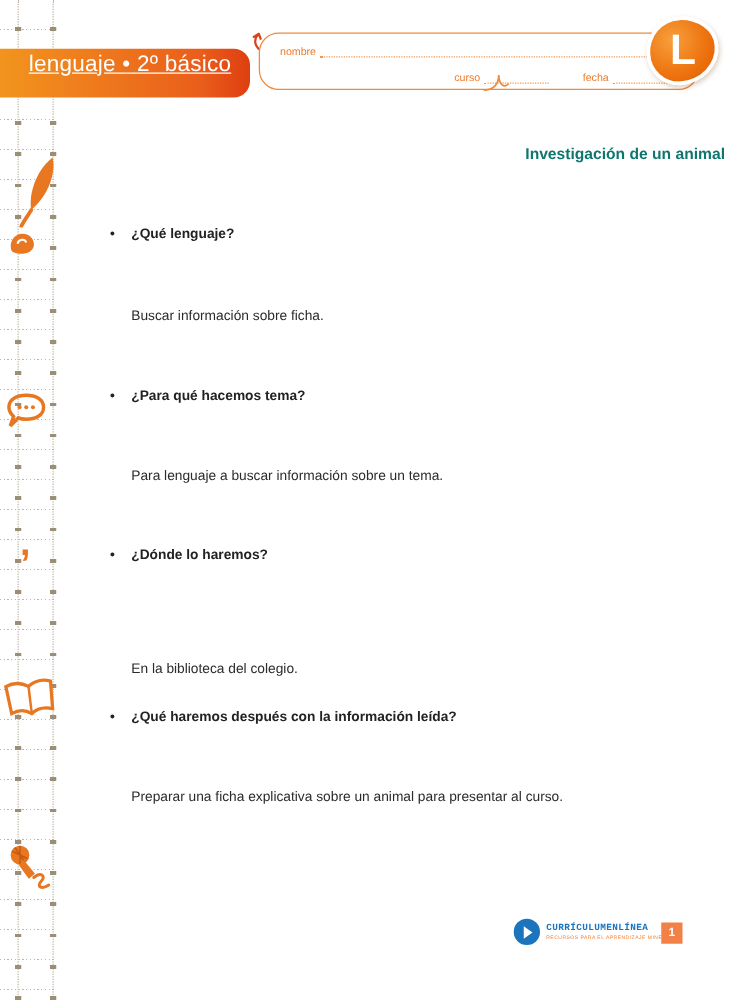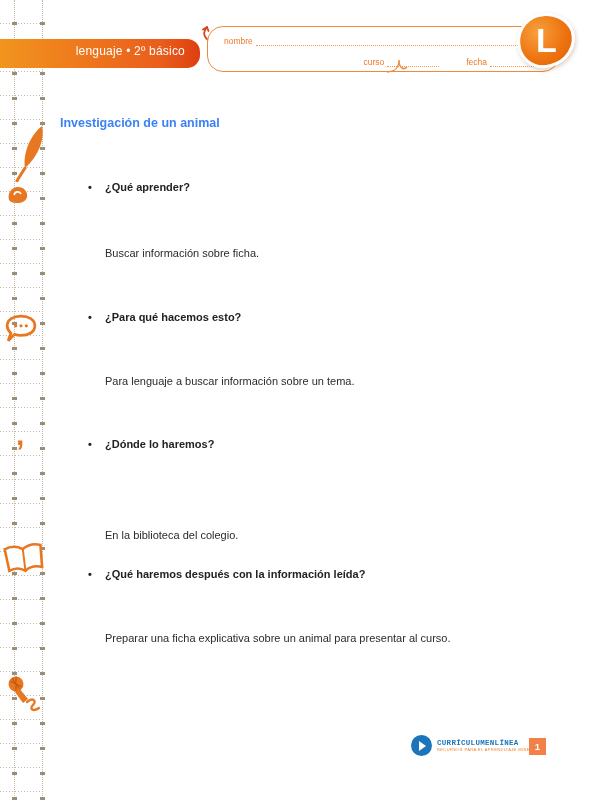--- a/index.html
+++ b/index.html
@@ -22,25 +22,26 @@
     position:absolute; top:0; width:5px; height:100%;
     background:repeating-linear-gradient(to bottom, transparent 0 22px, #9a8e78 22px 25px);
   }
   .grid-tick.t1 { left:12px; } .grid-tick.t2 { left:40px; }
 
   .margin-icon { position:absolute; }
   .comma-glyph { font-size:30px; font-weight:bold; color:#E87722; line-height:1; }
 
   
   .subject-bar {
-    position:absolute; left:0; top:39px; width:200px; height:29px;
+    position:absolute; left:0; top:39px; width:200px; height:39px;
     background:linear-gradient(to right,#F2941E,#EA5E1B 80%,#DE3F10);
     border-top-right-radius:13px; border-bottom-right-radius:13px;
-    color:#fff; font-size:12px; line-height:25px; text-align:right; padding-right:15px;
+    color:#fff; font-size:18px; line-height:25px; text-align:right; padding-right:15px;
     letter-spacing:.2px;
+    text-decoration:underline;
   }
   .name-box {
     position:absolute; left:207px; top:26px; width:352px; height:46px;
     border:1px solid #EE8A3C; border-radius:16px; background:#fff;padding-left:36px;
   }
   .nb-row { position:absolute; left:16px; right:10px; display:flex; align-items:flex-end;
             font-size:8.5px; color:#EE7A2B; }
   .nb-row.r1 { top:9px; } .nb-row.r2 { top:30px;justify-content:flex-end; }
   .fill-line { display:inline-block; border-bottom:1px dotted #EE9A55; height:10px; }
   .fl-nombre { flex:1; margin-left:3px; }
@@ -55,21 +56,21 @@
     background:radial-gradient(circle at 35% 32%, #F7A03C, #EE7511 55%, #E05E00 95%);
     border:3px solid #fff; border-radius:48% 52% 56% 44% / 52% 46% 54% 48%;
     transform:rotate(-4deg);
     box-shadow:1px 2px 4px rgba(120,60,0,.25);
     display:flex; align-items:center; justify-content:center;
   }
   .letter-badge span { color:#fff; font-size:34px; font-weight:bold; transform:rotate(4deg); }
 
   
   .ws-title { position:absolute; left:60px; width:520px; top:116px;
-              text-align:left; font-size:12.5px; font-weight:bold; color:#3b82f6; }
+              text-align:right; font-size:12.5px; font-weight:bold; color:#0f766e; }
   .q-row { position:absolute; left:88px; display:flex; font-size:11px; font-weight:bold; color:#222; }
   .q-row .bullet { width:17px; font-size:11px; }
   .a-row { position:absolute; left:105px; font-size:11px; color:#2b2b2b; }
 
   
   .logo-circle {
     position:absolute; left:411px; top:735px; width:21px; height:21px;
     background:#1C75BC; border-radius:50%;
     display:flex; align-items:center; justify-content:center;
   }
@@ -156,27 +157,27 @@
 </div>
 
 <div class="letter-badge">
   <span>L</span>
 </div>
 
 <div class="ws-title">Investigación de un animal</div>
 
 <div class="q-row" style="top:181px">
   <span class="bullet">•</span>
-  <span>¿Qué aprender?</span>
+  <span>¿Qué lenguaje?</span>
 </div>
 <div class="a-row" style="top:247px">Buscar información sobre ficha.</div>
 
 <div class="q-row" style="top:311px">
   <span class="bullet">•</span>
-  <span>¿Para qué hacemos esto?</span>
+  <span>¿Para qué hacemos tema?</span>
 </div>
 <div class="a-row" style="top:375px">Para lenguaje a buscar información sobre un tema.</div>
 
 <div class="q-row" style="top:438px">
   <span class="bullet">•</span>
   <span>¿Dónde lo haremos?</span>
 </div>
 <div class="a-row" style="top:529px">En la biblioteca del colegio.</div>
 
 <div class="q-row" style="top:568px">

